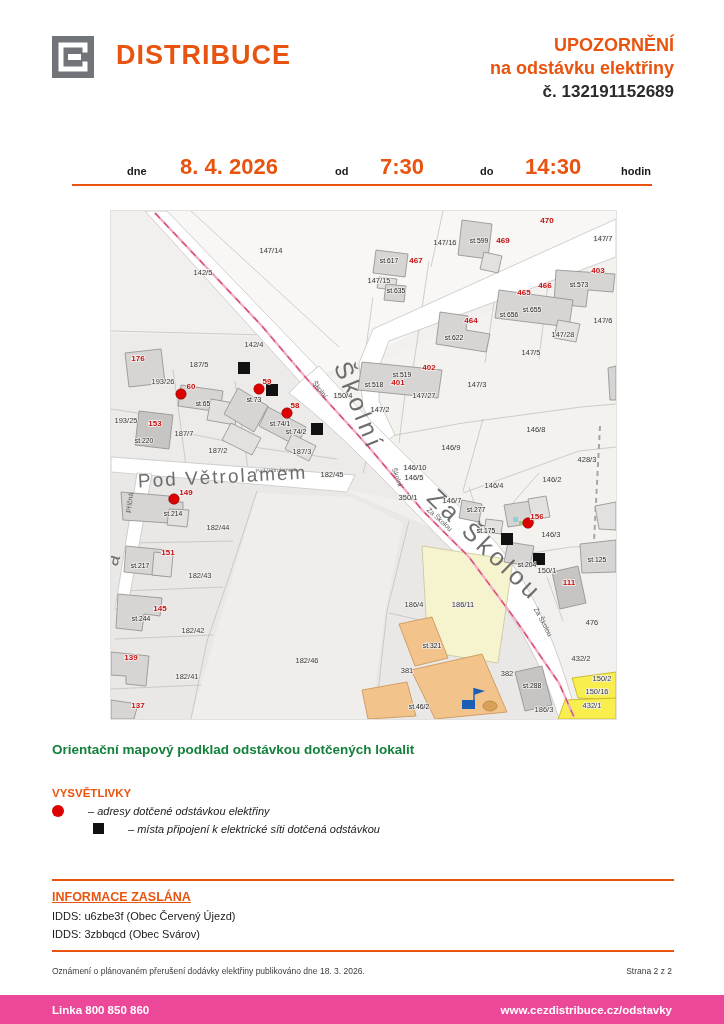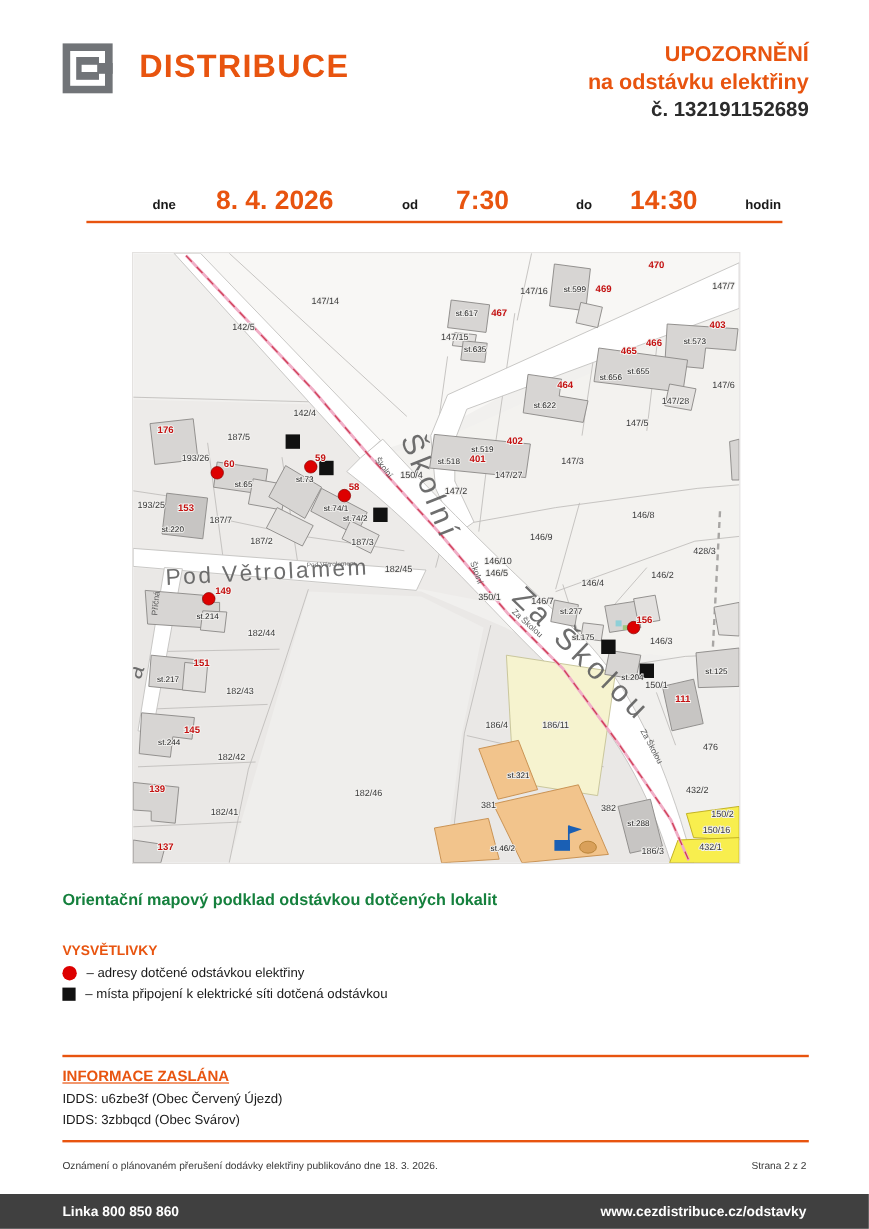--- a/index.html
+++ b/index.html
@@ -31,30 +31,30 @@
   .ml-p{font-size:7.5px;fill:#3a3a3a;text-anchor:middle;paint-order:stroke;stroke:#f2f1ef;stroke-width:1.6px;}
   .ml-b{font-size:6.8px;fill:#222;text-anchor:middle;paint-order:stroke;stroke:#efeeec;stroke-width:1.6px;}
   .ml-r{font-size:8px;font-weight:bold;fill:#C41111;text-anchor:middle;paint-order:stroke;stroke:#f4f3f1;stroke-width:1.6px;}
   .ml-s{font-size:7px;fill:#5a5a5a;text-anchor:middle;}
   .ml-s2{font-size:5.5px;fill:#6a6a6a;text-anchor:middle;}
   .ml-S{font-size:25px;fill:#5f5f5f;opacity:.9;text-anchor:middle;letter-spacing:4px;}
   .ml-S2{font-size:19px;fill:#5f5f5f;opacity:.9;text-anchor:middle;letter-spacing:2px;}
   
   .caption{left:52px;top:742px;font-size:13.5px;font-weight:bold;color:#15803d;}
   .leg-title{left:52px;top:787px;font-size:11.5px;font-weight:bold;color:#E8540F;}
-  .leg-item{left:52px;font-size:11px;color:#1a1a1a;display:flex;align-items:flex-start;gap:8px;}
-  .leg-i1{top:805px;} .leg-i2{top:823px;}
+  .leg-item{left:52px;font-size:11px;color:#1a1a1a;display:flex;align-items:flex-start;gap:24px;font-style:italic;}
+  .leg-i1{top:805px;} .leg-i2{top:823px;margin-left:41px;}
   .leg-dot{width:12px;height:12px;border-radius:50%;background:#DD0000;display:inline-block;}
   .leg-sq{width:11px;height:11px;background:#111111;display:inline-block;}
   .info-title{left:52px;top:890px;font-size:12.5px;font-weight:bold;color:#E8540F;text-decoration:underline;}
   .idds{left:52px;font-size:11px;color:#1a1a1a;}
   .idds1{top:910px;} .idds2{top:928px;}
   .footnote{left:52px;top:966px;font-size:8.5px;color:#3a3a3a;}
   .pagenum{right:52px;top:966px;font-size:8.5px;color:#3a3a3a;}
-  .footer-bar{left:0;top:995px;width:724px;height:29px;background:#404040;color:#ffffff;
+  .footer-bar{left:0;top:995px;width:724px;height:29px;background:#ec4899;color:#ffffff;
     display:flex;align-items:center;justify-content:space-between;padding:0 52px;box-sizing:border-box;
     font-size:11.5px;font-weight:bold;}
 </style>
 </head>
 <body>
 
 <div class="abs logo-box">
   <svg width="42" height="42" viewBox="0 0 42 42">
     <rect x="0" y="0" width="42" height="42" fill="#717478"></rect>
     <rect x="9" y="9" width="24" height="24" fill="none" stroke="#ffffff" stroke-width="5"></rect>

